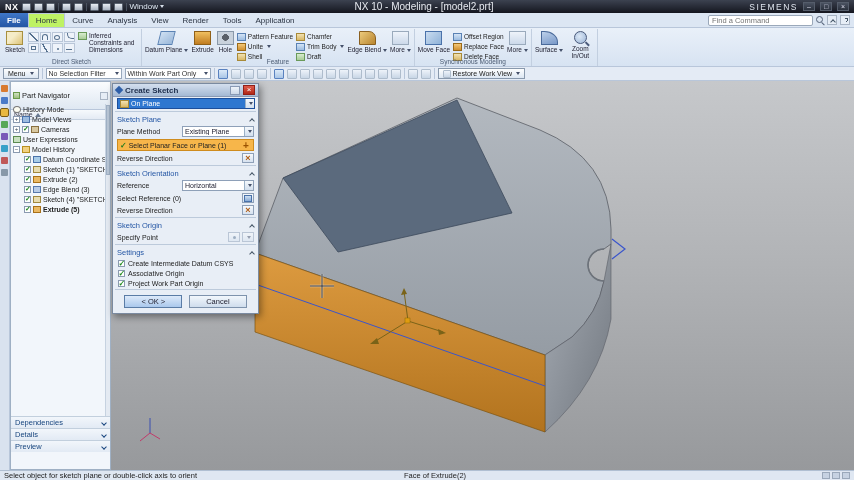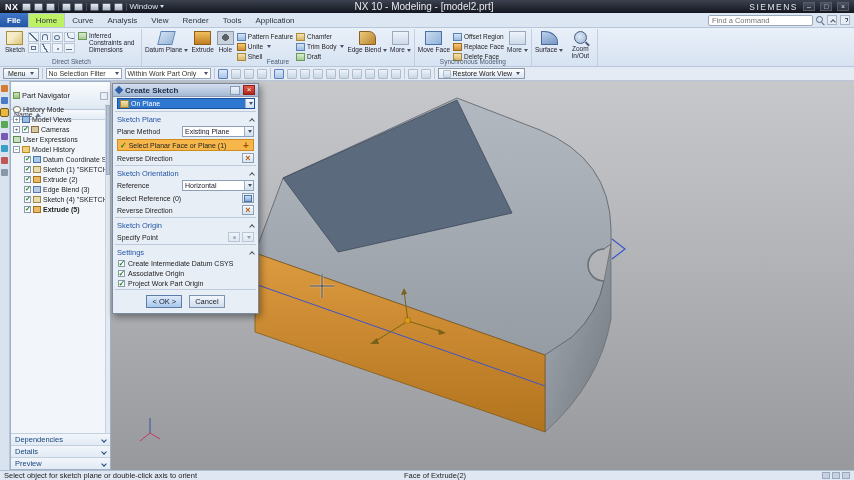--- a/index.html
+++ b/index.html
@@ -128,21 +128,21 @@
   .ti.views{background:#9cbce0;border-color:#4a72aa}
   .ti.cam{background:#d8c8a0;border-color:#8a7040}
   .ti.expr{background:#c8e0c0;border-color:#5a8a50}
   .ti.folder{background:#f0d080;border-color:#b89020}
   .ti.csys{background:#a8cce8;border-color:#4a72aa}
   .ti.sk{background:#e8dcb0;border-color:#a08840}
   .ti.ex{background:#eab964;border-color:#a87018}
   .ti.eb{background:#b8cce8;border-color:#5878aa}
   .vscroll{position:absolute;top:22px;bottom:36px;right:0;width:5px;background:#e4eaf2;border-left:1px solid #c6d2e0}
   .vthumb{position:absolute;top:1px;left:0;right:0;height:70px;background:#b9c6d6;border:1px solid #9fb0c4}
-  .sections{position:absolute;left:0;right:0;bottom:0}
+  .sections{position:absolute;left:0;right:0;bottom:17px}
   .psec{height:12px;border-top:1px solid #c2cfdd;background:linear-gradient(#f2f6fb,#e2eaf4);
     display:flex;align-items:center;justify-content:space-between;padding:0 4px;font-size:7.5px;color:#17457e}
   .chev-d{width:4px;height:4px;border-right:1px solid #17457e;border-bottom:1px solid #17457e;transform:rotate(45deg)}
 
   
   .dlg{left:112px;top:83px;width:147px;background:#e8eef6;border:1px solid #7a8aa0;
     box-shadow:2px 3px 7px rgba(0,0,0,.4);font-size:7px}
   .dlg-title{height:13px;background:linear-gradient(#d4dfee,#a4b9d4);display:flex;align-items:center;gap:3px;
     padding:0 3px;border-bottom:1px solid #8a9ab4}
   .dmd{width:6px;height:6px;background:#2e5fa8;transform:rotate(45deg);flex:none}
@@ -171,21 +171,21 @@
     display:flex;align-items:center;justify-content:center;font-size:7px;color:#334;flex:none}
   .sq-btn.rev::before{content:"×";color:#b05a10;font-weight:bold;font-size:9px;line-height:8px}
   .sq-btn.blue::before{content:"";width:6px;height:5px;background:linear-gradient(#cfe0f4,#88aad4);border:1px solid #4a72aa}
   .sq-btn.dot::before{content:"";width:3px;height:3px;background:#55708e;border-radius:50%}
   .sq-btn.dis{opacity:.5}
   .hr{border-top:1px solid #bccadb;margin:1px 2px}
   .chk-row{display:flex;align-items:center;gap:3px;padding:1.5px 5px;white-space:nowrap}
   .cbx{width:7px;height:7px;border:1px solid #8a9ab0;background:#fff;position:relative;flex:none}
   .cbx.checked::before{content:"✓";position:absolute;top:-2px;left:-.5px;font-size:8px;color:#1f8a1f;font-weight:bold}
   .btn-row{display:flex;justify-content:center;gap:7px;padding:4px 0 5px}
-  .btn{height:13px;padding:0 5px;border:1px solid #7e93ad;background:linear-gradient(#f2f7fc,#cfdded);
+  .btn{height:13px;padding:0 16px;border:1px solid #7e93ad;background:linear-gradient(#f2f7fc,#cfdded);
     font-size:7.5px;display:flex;align-items:center;color:#223}
   .btn.ok{background:linear-gradient(#ddeafa,#aac8ec);border-color:#5a7ca6}
 
   
   .statusbar{left:0;top:470px;width:854px;height:10px;background:#dfe7f2;border-top:1px solid #b0bfd2;
     font-size:7.5px;line-height:9px;display:flex;padding:0 4px}
   .sb-ctx{position:absolute;left:404px;top:0;line-height:9px}
   .sb-right{margin-left:auto;display:flex;gap:2px;align-items:center}
   .sbi{width:8px;height:7px;background:#c6d2e2;border:1px solid #9aa8ba}
 </style>

